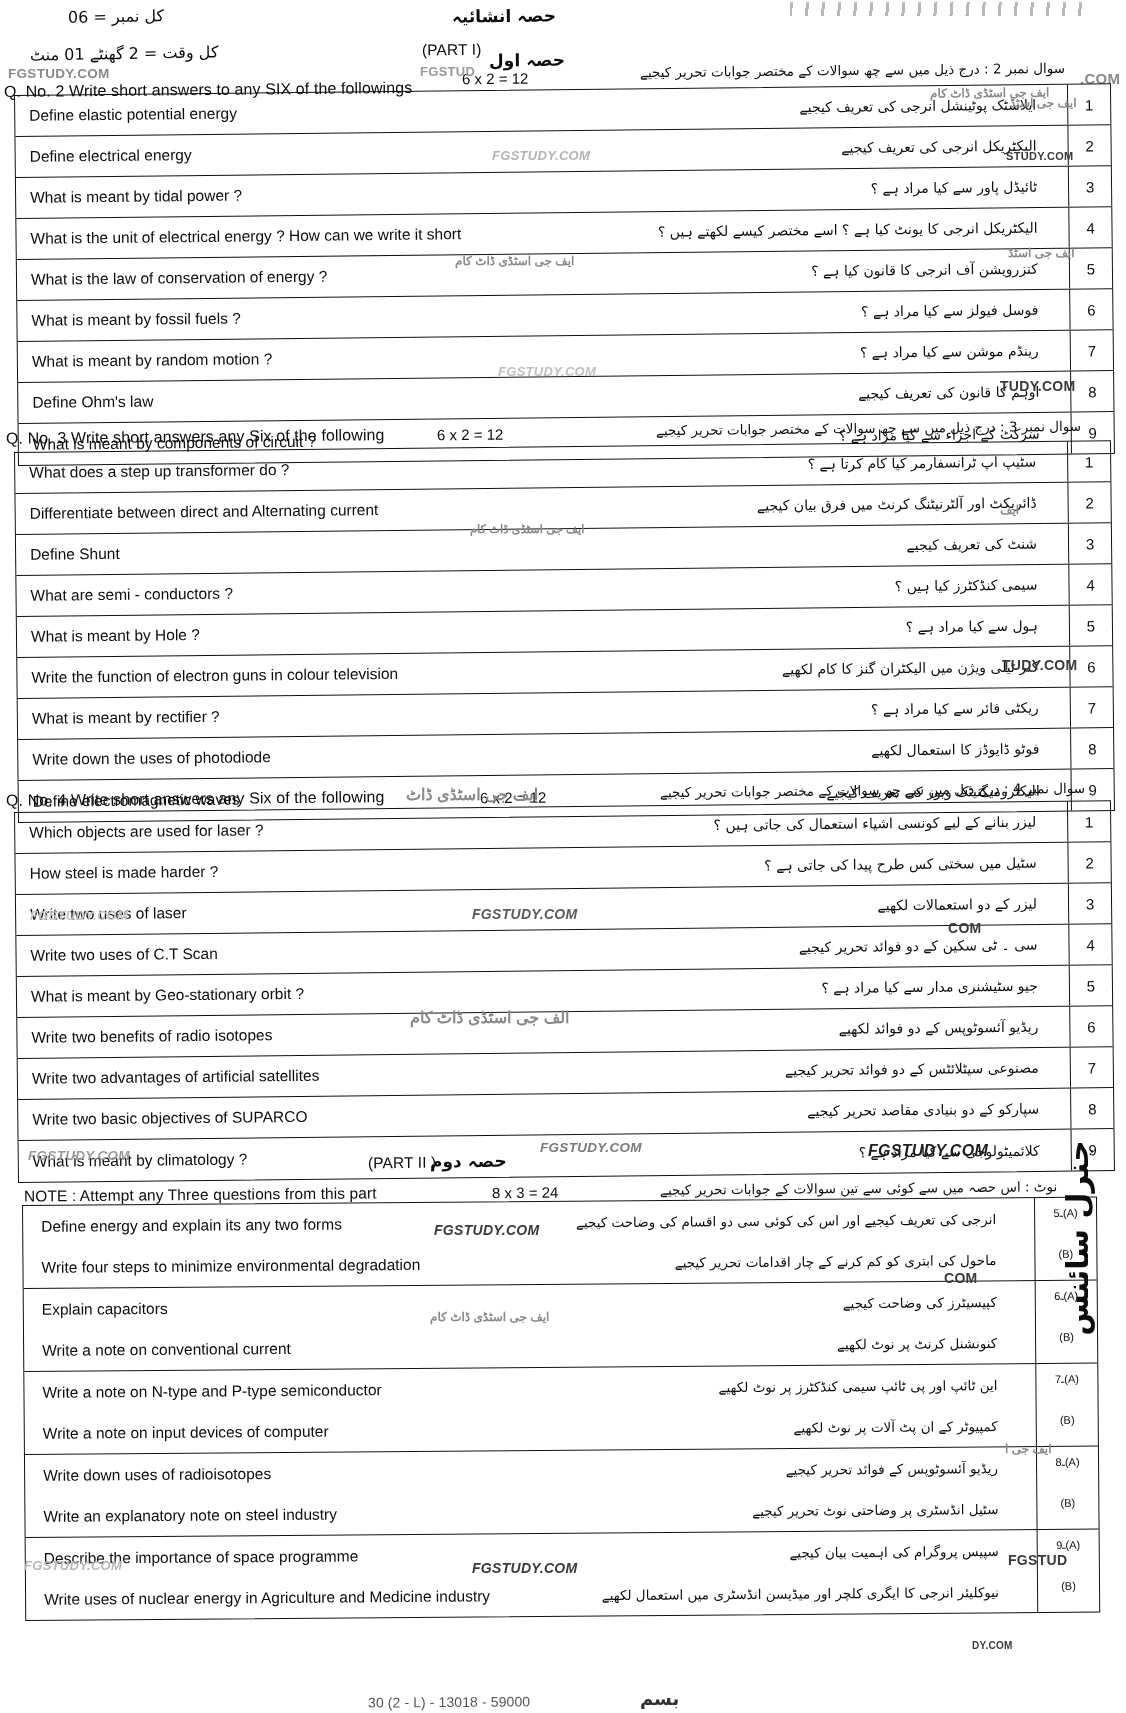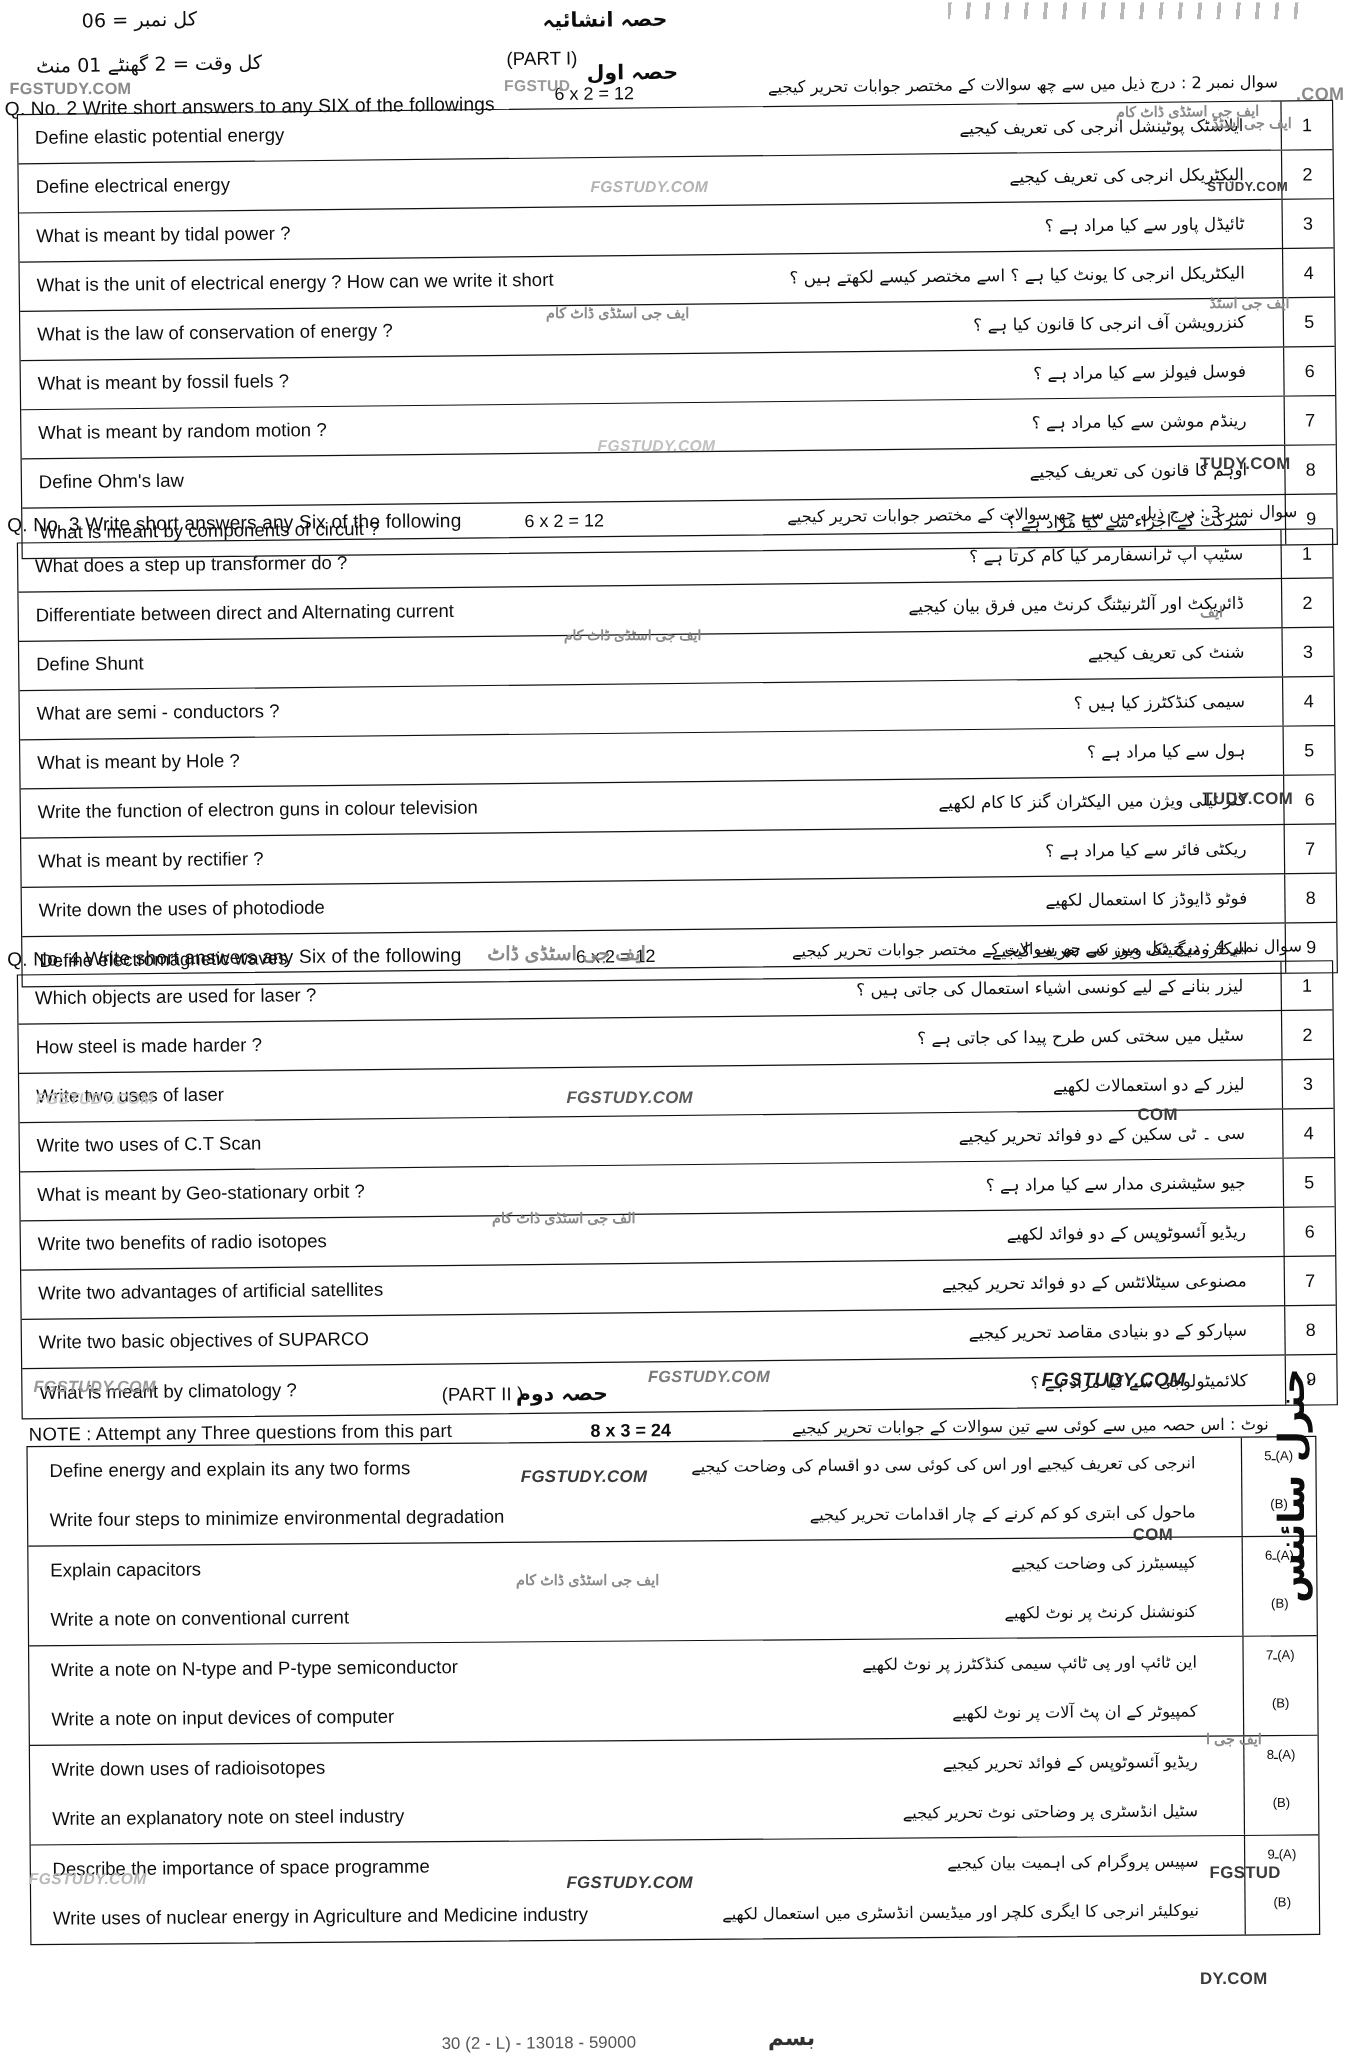--- a/index.html
+++ b/index.html
@@ -226,21 +226,21 @@
         <span class="en">What is meant by climatology ?</span>
         <span class="ur">کلائمیٹولوجی سے کیا مراد ہے ؟</span>
         <span class="idx">9</span>
       </div>
     </div>
 
   <div class="abs urd" style="left:430px;top:1151px;font-size:17px;font-weight:bold;transform:rotate(-0.5deg);">حصہ دوم</div>
   <div class="abs eng" style="left:368px;top:1154px;font-size:15.5px;transform:rotate(-0.5deg);">(PART II )</div>
 
   <div class="abs eng" style="left:24px;top:1186px;font-size:15.5px;transform:rotate(-0.5deg);">NOTE : Attempt any Three questions from this part</div>
-  <div class="abs num" style="left:492px;top:1184px;transform:rotate(-0.5deg);font-weight:bold;">8 x 3 = 24</div>
+  <div class="abs num" style="left:492px;top:1184px;transform:rotate(-0.5deg);">8 x 3 = 24</div>
   <div class="abs urd" style="left:660px;top:1180px;font-size:13.5px;transform:rotate(-0.5deg);">نوٹ : اس حصہ میں سے کوئی سے تین سوالات کے جوابات تحریر کیجیے</div>
 
   <div class="p2 skew" id="tbl-p2" style="left:22px;top:1205px;width:1075px;transform:rotate(-0.45deg);">
       <div class="p2group">
         <div class="p2sub">
           <span class="en">Define energy and explain its any two forms</span>
           <span class="ur">انرجی کی تعریف کیجیے اور اس کی کوئی سی دو اقسام کی وضاحت کیجیے</span>
         </div>
         <div class="p2sub">
           <span class="en">Write four steps to minimize environmental degradation</span>
@@ -318,29 +318,29 @@
   <div class="abs urd wmf" style="left:1008px;top:246px;font-size:12px;">ایف جی اسٹڈ</div>
   <div class="abs urd wmf" style="left:455px;top:254px;font-size:12px;">ایف جی اسٹڈی ڈاٹ کام</div>
   <div class="abs wm" style="left:498px;top:364px;font-size:13px;color:#c0c0c0;">FGSTUDY.COM</div>
   <div class="abs wmf" style="left:1000px;top:378px;font-size:14px;color:#3a3a3a;">TUDY.COM</div>
   <div class="abs urd wmf" style="left:1000px;top:503px;font-size:12px;">ایف</div>
   <div class="abs urd wmf" style="left:470px;top:522px;font-size:11.5px;">ایف جی اسٹڈی ڈاٹ کام</div>
   <div class="abs wmf" style="left:1002px;top:657px;font-size:14px;color:#3a3a3a;">TUDY.COM</div>
   <div class="abs wm" style="left:30px;top:908px;font-size:13px;color:#c6c6c6;">FGSTUDY.COM</div>
   <div class="abs wm" style="left:472px;top:906px;font-size:14px;color:#5a5a5a;">FGSTUDY.COM</div>
   <div class="abs wmf" style="left:948px;top:920px;font-size:14px;color:#3a3a3a;">COM</div>
-  <div class="abs urd wmf" style="left:410px;top:1008px;font-size:12px;">الف جی اسٹڈی ڈاٹ کام</div>
+  <div class="abs urd wmf" style="left:410px;top:1008px;font-size:16px;">الف جی اسٹڈی ڈاٹ کام</div>
   <div class="abs wm" style="left:540px;top:1140px;font-size:13.5px;color:#7a7a7a;">FGSTUDY.COM</div>
   <div class="abs wm" style="left:868px;top:1142px;font-size:16px;color:#1f1f1f;">FGSTUDY.COM</div>
   <div class="abs wm" style="left:28px;top:1148px;font-size:13.5px;color:#9a9a9a;">FGSTUDY.COM</div>
   <div class="abs wm" style="left:434px;top:1222px;font-size:14px;color:#3a3a3a;">FGSTUDY.COM</div>
   <div class="abs wmf" style="left:944px;top:1270px;font-size:14px;color:#3a3a3a;">COM</div>
   <div class="abs urd wmf" style="left:430px;top:1310px;font-size:12px;">ایف جی اسٹڈی ڈاٹ کام</div>
   <div class="abs urd wmf" style="left:1005px;top:1442px;font-size:12px;">ایف جی ا</div>
-  <div class="abs wmf" style="left:1000px;top:1640px;font-size:14px;color:#3a3a3a;">DY.COM</div>
+  <div class="abs wmf" style="left:972px;top:1640px;font-size:10px;color:#3a3a3a;">DY.COM</div>
   <div class="abs wm" style="left:24px;top:1558px;font-size:13px;color:#b8b8b8;">FGSTUDY.COM</div>
   <div class="abs wm" style="left:472px;top:1560px;font-size:14px;color:#3a3a3a;">FGSTUDY.COM</div>
   <div class="abs wmf" style="left:1008px;top:1552px;font-size:14px;color:#3a3a3a;">FGSTUD</div>
 
   <div class="abs eng" style="left:368px;top:1694px;font-size:14px;color:#2a2a2a;opacity:.8;
        transform:rotate(-0.4deg);">30 (2 - L) - 13018 - 59000</div>
   <div class="abs urd" style="left:640px;top:1688px;font-size:18px;font-weight:bold;opacity:.85;">بسم</div>
 
 </div>
 

